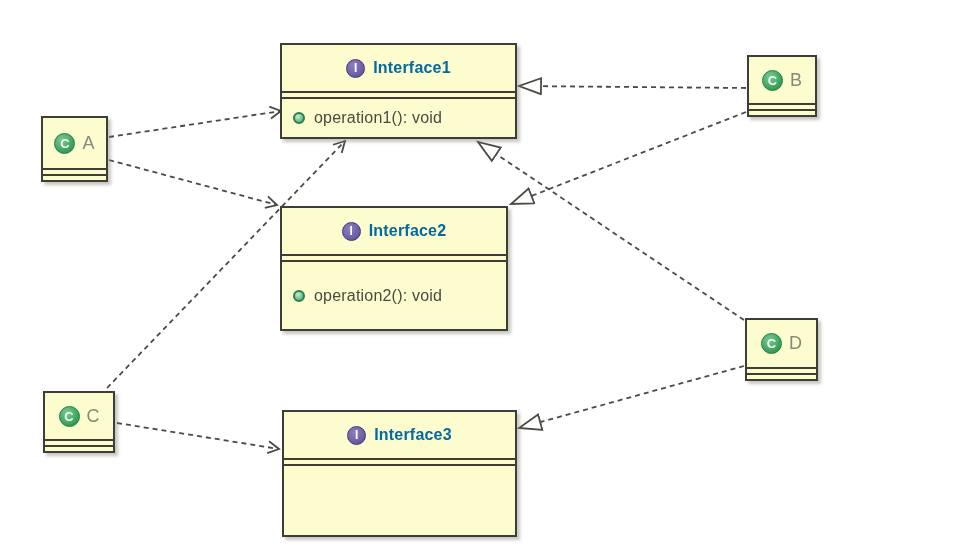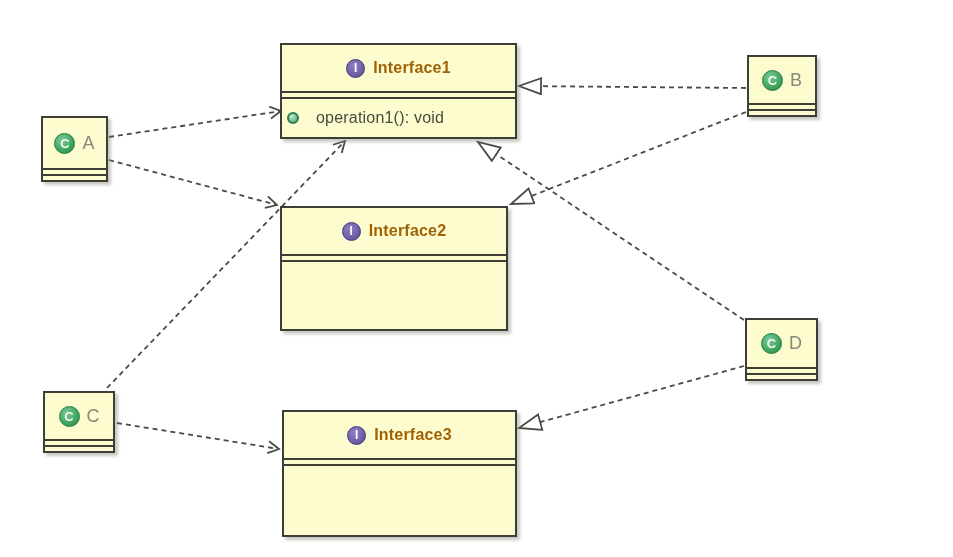--- a/index.html
+++ b/index.html
@@ -23,23 +23,23 @@
   #interface2 { left:280px; top:206px; width:224px; height:121px; }
   #interface3 { left:282px; top:410px; width:231px; height:123px; }
 
   .iface-title {
     height:46px; flex:0 0 46px;
     display:flex; align-items:center; justify-content:center; gap:8px;
     border-bottom:2px solid #3E3E36;
   }
   .iface-mid { height:4px; flex:0 0 4px; border-bottom:2px solid #3E3E36; }
   .ops { flex:1; display:flex; flex-direction:column; justify-content:space-evenly; padding:2px 0; }
-  .op { display:flex; align-items:center; gap:17px; padding-left:5px; }
+  .op { display:flex; align-items:center; gap:9px; padding-left:11px; }
 
-  .iface-name { font-size:16px; font-weight:bold; color:#a16207; letter-spacing:0.2px; }
+  .iface-name { font-size:16px; font-weight:bold; color:#0369a1; letter-spacing:0.2px; }
   .op-text    { font-size:16px; color:#4A4A40; letter-spacing:0.2px; }
 
   .i-icon {
     width:17px; height:17px; border-radius:50%;
     background:radial-gradient(circle at 38% 32%, #8d7fc4, #6F5FA7 60%, #544688);
     border:1px solid #413877;
     color:#ffffff; font-weight:bold; font-size:12px; line-height:17px;
     display:flex; align-items:center; justify-content:center; flex:0 0 17px;
   }
   .o-icon {
@@ -105,20 +105,24 @@
     </div>
   </div>
 
   <div class="node" id="interface2">
     <div class="iface-title">
       <span class="i-icon">I</span>
       <span class="iface-name">Interface2</span>
     </div>
     <div class="iface-mid"></div>
     <div class="ops">
+      <div class="op">
+        <span class="o-icon"></span>
+        <span class="op-text">operation2(): void</span>
+      </div>
     </div>
   </div>
 
   <div class="node" id="interface3">
     <div class="iface-title">
       <span class="i-icon">I</span>
       <span class="iface-name">Interface3</span>
     </div>
     <div class="iface-mid"></div>
     <div class="ops">

